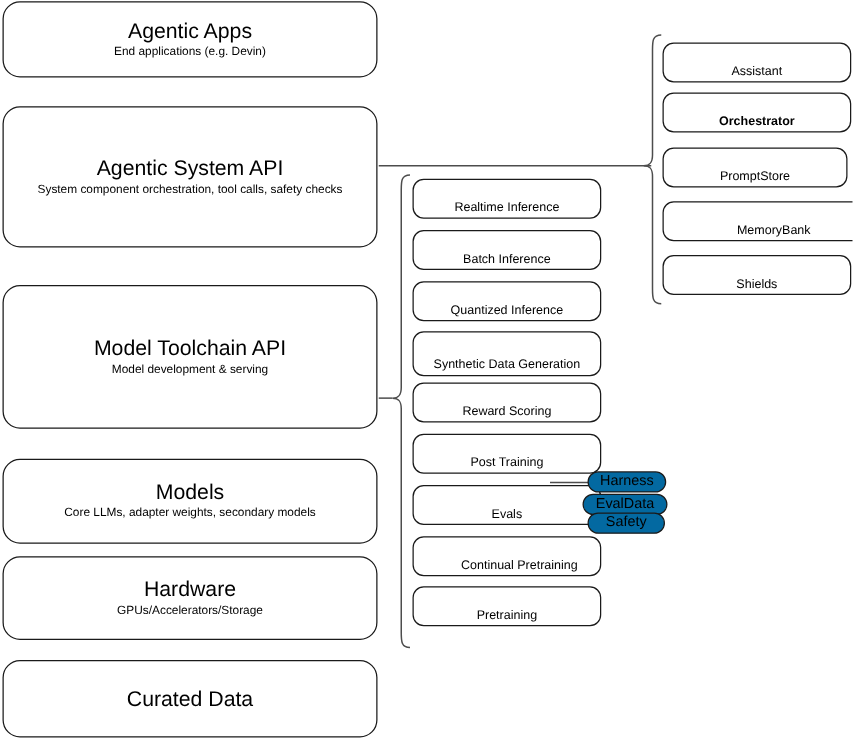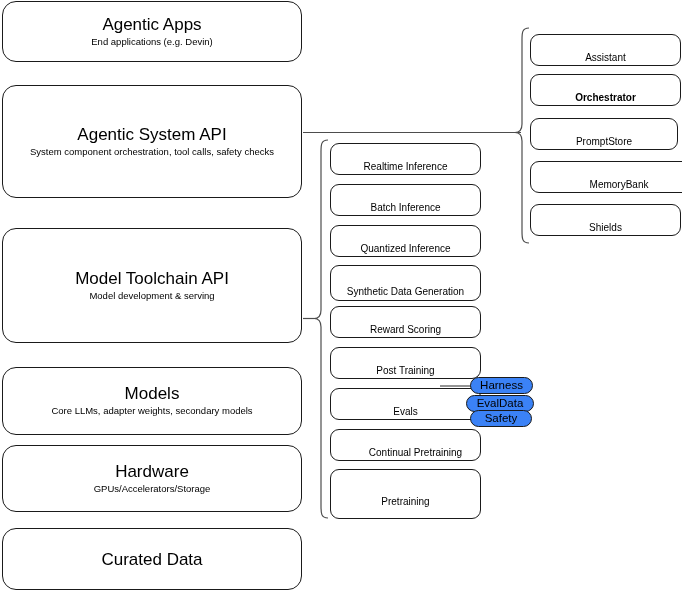--- a/index.html
+++ b/index.html
@@ -56,21 +56,21 @@
   }
   .item-box .title {
     font-size: 10px;
     margin-top: 14px;
   }
   .pill {
     position: absolute;
     box-sizing: border-box;
     border: 1.3px solid #1a1a1a;
     border-radius: 999px;
-    background: #3b82f6;
+    background: #0369a1;
     display: flex;
     align-items: center;
     justify-content: center;
     font-size: 11.5px;
     line-height: 13px;
     white-space: nowrap;
     color: #000000;
   }
   svg.overlay {
     position: absolute;
@@ -162,21 +162,21 @@
   </div>
   <div class="box item-box" style="left:330px; top:347px; width:151px; height:32px;">
     <div class="title">Post Training</div>
   </div>
   <div class="box item-box" style="left:330px; top:388px; width:151px; height:32px;">
     <div class="title">Evals</div>
   </div>
   <div class="box item-box" style="left:330px; top:429px; width:151px; height:32px;padding-left:28px;">
     <div class="title">Continual Pretraining</div>
   </div>
-  <div class="box item-box" style="left:330px; top:469px; width:151px; height:50px;">
+  <div class="box item-box" style="left:330px; top:469px; width:151px; height:32px;">
     <div class="title">Pretraining</div>
   </div>
 
   <div class="pill" style="left:470px; top:377px; width:63px; height:17px;">
     <span>Harness</span>
   </div>
   <div class="pill" style="left:466px; top:395px; width:68px; height:17px;">
     <span>EvalData</span>
   </div>
   <div class="pill" style="left:470px; top:410px; width:62px; height:17px;">

